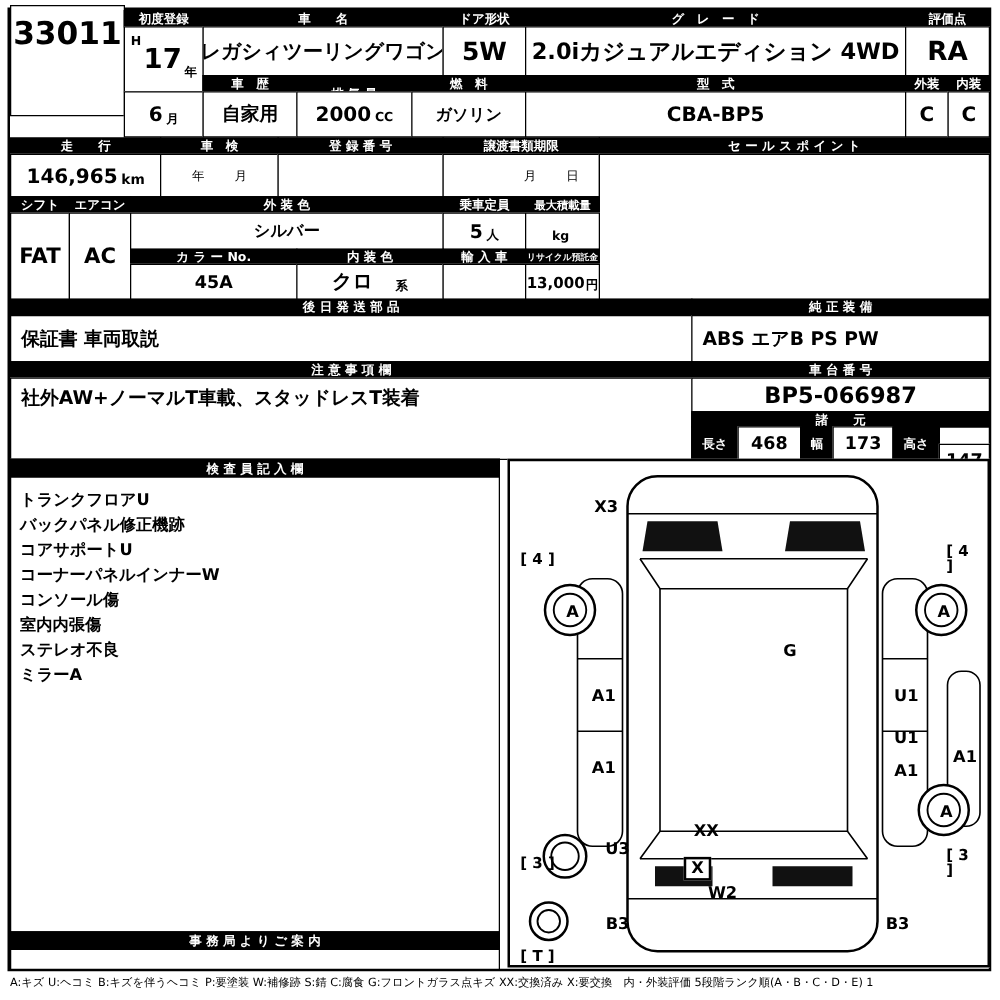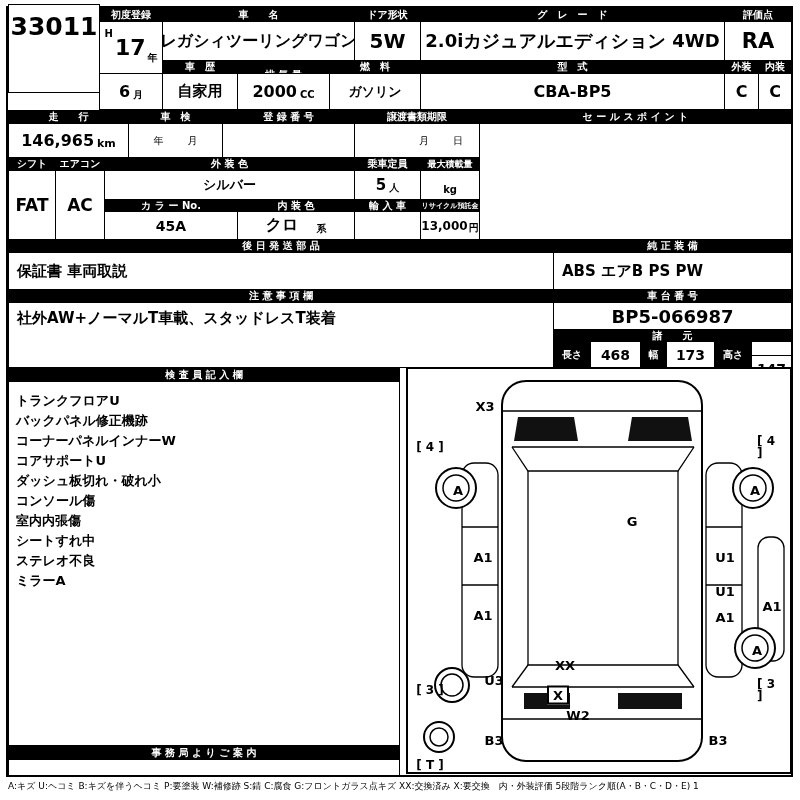--- a/index.html
+++ b/index.html
@@ -101,21 +101,21 @@
 <div class="cell hdr" style="left:104px;top:157px;width:251px;height:14px">外 装 色</div>
 <div class="cell val" style="left:104px;top:170px;width:251px;height:30px;font-size:13px">シルバー</div>
 
 <div class="cell hdr" style="left:354px;top:157px;width:67px;height:14px">乗車定員</div>
 <div class="cell val" style="left:354px;top:170px;width:67px;height:30px">
   <span style="font-size:15px">5</span>
   <span class="unit">人</span>
 </div>
 
 <div class="cell hdr" style="left:420px;top:157px;width:60px;height:14px;font-size:9px">最大積載量</div>
-<div class="cell" style="left:420px;top:170px;width:60px;height:30px;justify-content:flex-end;padding-right:22px">
+<div class="cell" style="left:420px;top:170px;width:60px;height:30px;padding-right:6px">
   <span class="unit" style="margin-top:8px">kg</span>
 </div>
 
 <div class="cell hdr" style="left:104px;top:199px;width:134px;height:13px">カ ラ ー No.</div>
 <div class="cell val" style="left:104px;top:211px;width:134px;height:29px;font-size:14px">45A</div>
 
 <div class="cell hdr" style="left:237px;top:199px;width:118px;height:13px">内 装 色</div>
 <div class="cell val" style="left:237px;top:211px;width:118px;height:29px">
   <span style="font-size:16px">クロ</span>
   <span class="unit" style="margin-left:18px">系</span>
@@ -148,26 +148,24 @@
 <div class="cell hdr" style="left:640px;top:341px;width:27px;height:27px">幅</div>
 <div class="cell val" style="left:666px;top:341px;width:49px;height:27px;font-size:14px">173</div>
 <div class="cell hdr" style="left:714px;top:341px;width:38px;height:27px">高さ</div>
 <div class="cell val" style="left:751px;top:355px;width:41px;height:27px;font-size:14px">147</div>
 
 <div class="cell" style="left:8px;top:367px;width:392px;height:409px"></div>
 <div class="cell hdr" style="left:8px;top:367px;width:392px;height:15px">検 査 員 記 入 欄</div>
 <div style="position:absolute;left:16px;top:391px;width:380px">
     <div class="insp-line">トランクフロアU</div>
     <div class="insp-line">バックパネル修正機跡</div>
+    <div class="insp-line">コアサポートU</div>
     <div class="insp-line">コーナーパネルインナーW</div>
-    <div class="insp-line">コアサポートU</div>
-    <div class="insp-line">ダッシュ板切れ・破れ小</div>
     <div class="insp-line">コンソール傷</div>
     <div class="insp-line">室内内張傷</div>
-    <div class="insp-line">シートすれ中</div>
     <div class="insp-line">ステレオ不良</div>
     <div class="insp-line">ミラーA</div>
   </div>
 <div class="cell hdr" style="left:8px;top:745px;width:392px;height:15px">事 務 局 よ り ご 案 内</div>
 
 <div style="position:absolute;left:406px;top:367px;width:386px;height:407px;border:2px solid #000;box-sizing:border-box;background:#fff">
   <svg viewBox="0 0 382 403" style="position:absolute;left:0;top:0;width:100%;height:100%">
     <g fill="none" stroke="#000" stroke-width="2">
       <rect x="94" y="12" width="200" height="380" rx="24"></rect>
     </g>

